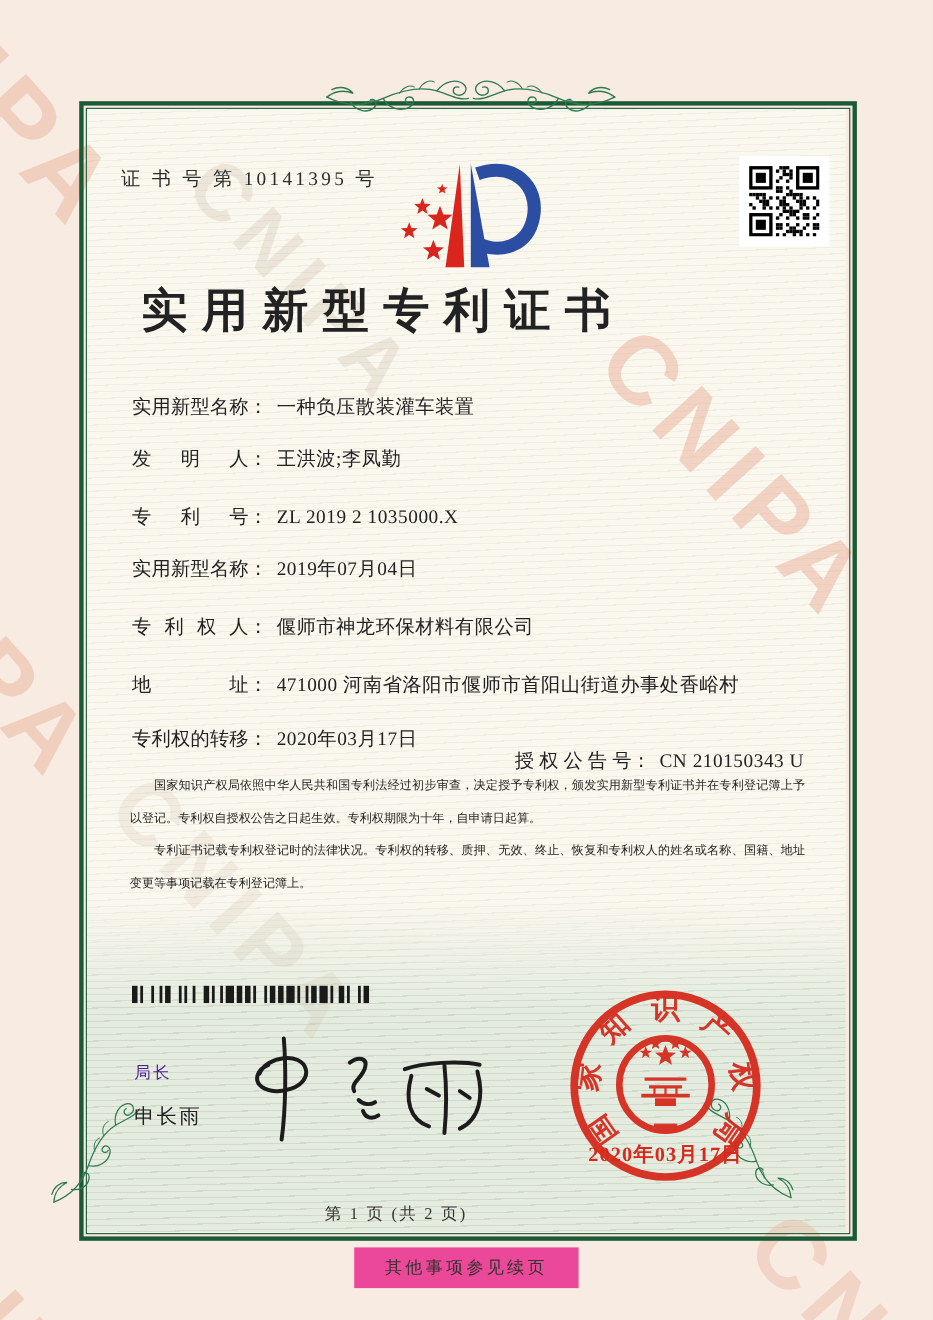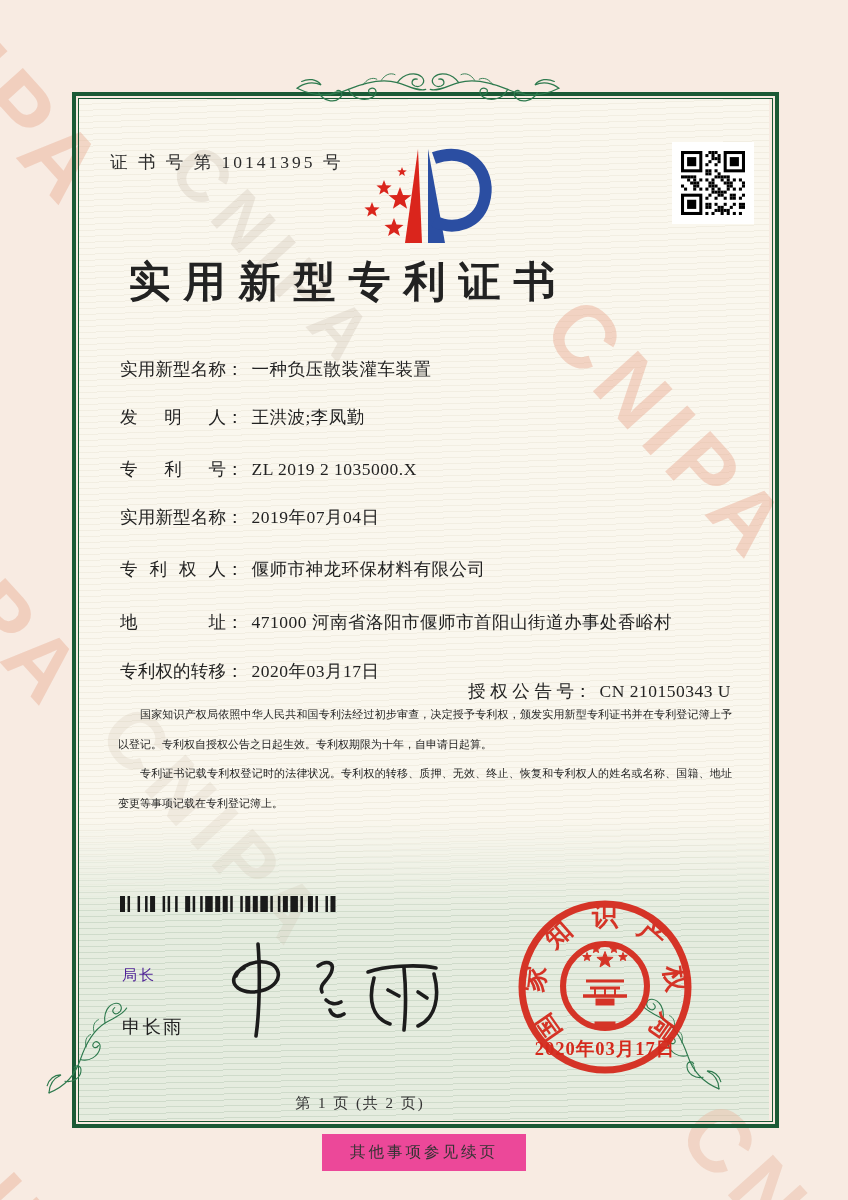--- a/index.html
+++ b/index.html
@@ -54,21 +54,21 @@
   .val{letter-spacing:0.5px;}
   .pair2{position:absolute;left:348px;top:0;margin-top:20px;}
 
   
   .paras{position:absolute;left:118px;top:700px;width:614px;z-index:6;color:#1f1f1f;}
   .paras p{margin:0;font-size:11px;line-height:29.5px;text-align:justify;text-indent:2em;}
 
   
   .barcode{position:absolute;left:120px;top:896px;z-index:6;}
   .signer-title{position:absolute;left:122px;top:966px;font-size:15px;color:#4c1d95;z-index:6;letter-spacing:2px;}
-  .signer-name{position:absolute;left:122px;top:1002px;font-size:18.5px;color:#222;z-index:6;letter-spacing:2px;margin-top:12px;}
+  .signer-name{position:absolute;left:122px;top:1002px;font-size:18.5px;color:#222;z-index:6;letter-spacing:2px;}
   .signature{position:absolute;left:222px;top:938px;z-index:6;}
 
   .seal{position:absolute;left:516px;top:898px;width:178px;height:178px;z-index:7;opacity:0.94;}
   .seal-date{position:absolute;left:506px;top:1036px;width:198px;text-align:center;z-index:8;
              color:#d5291c;font-weight:bold;font-size:18.5px;letter-spacing:1px;}
 
   .page-no{position:absolute;left:0;top:1094px;width:720px;text-align:center;font-size:15px;
            letter-spacing:2px;color:#333;z-index:6;}
   .footer-note{position:absolute;left:50%;top:1134px;transform:translateX(-50%);
            background:#ec4899;padding:8px 28px;font-size:15.5px;letter-spacing:3px;color:#333;z-index:6;}

